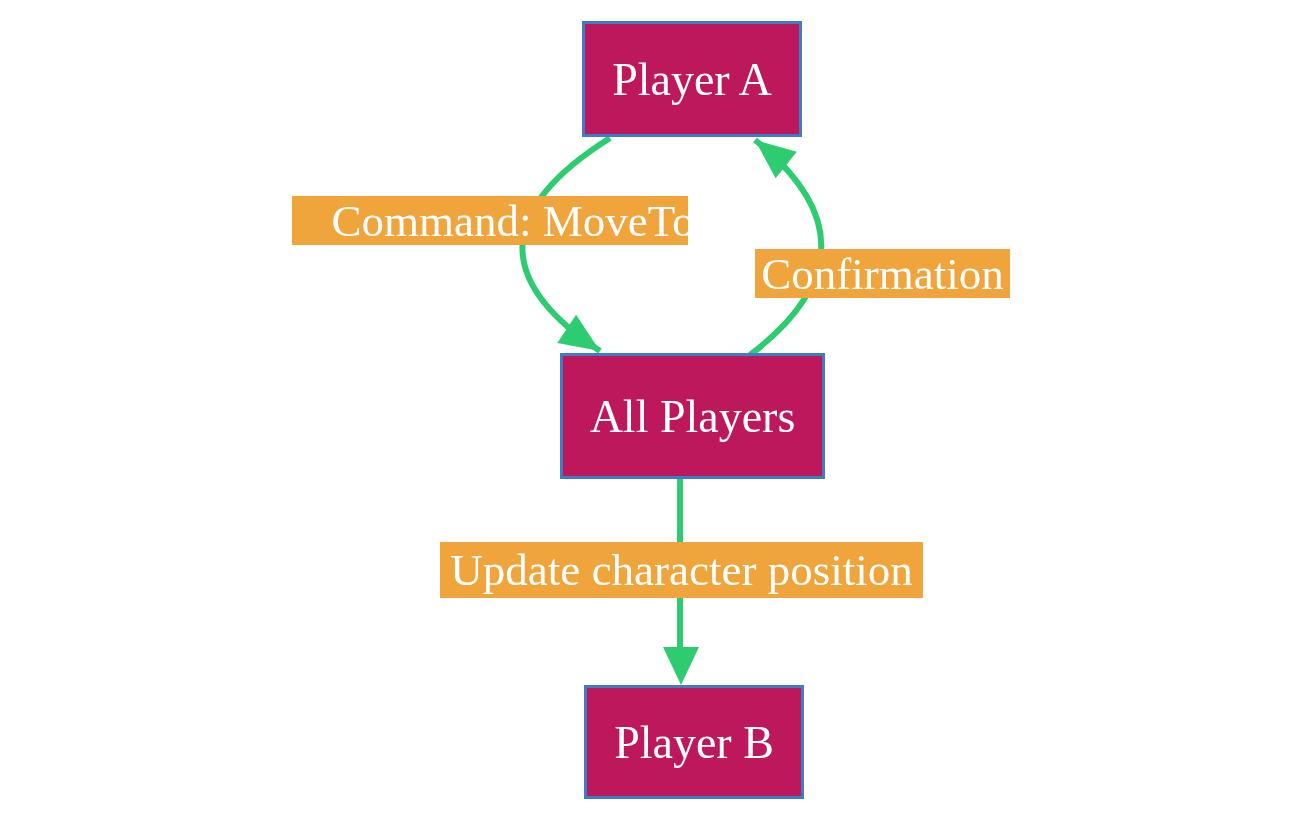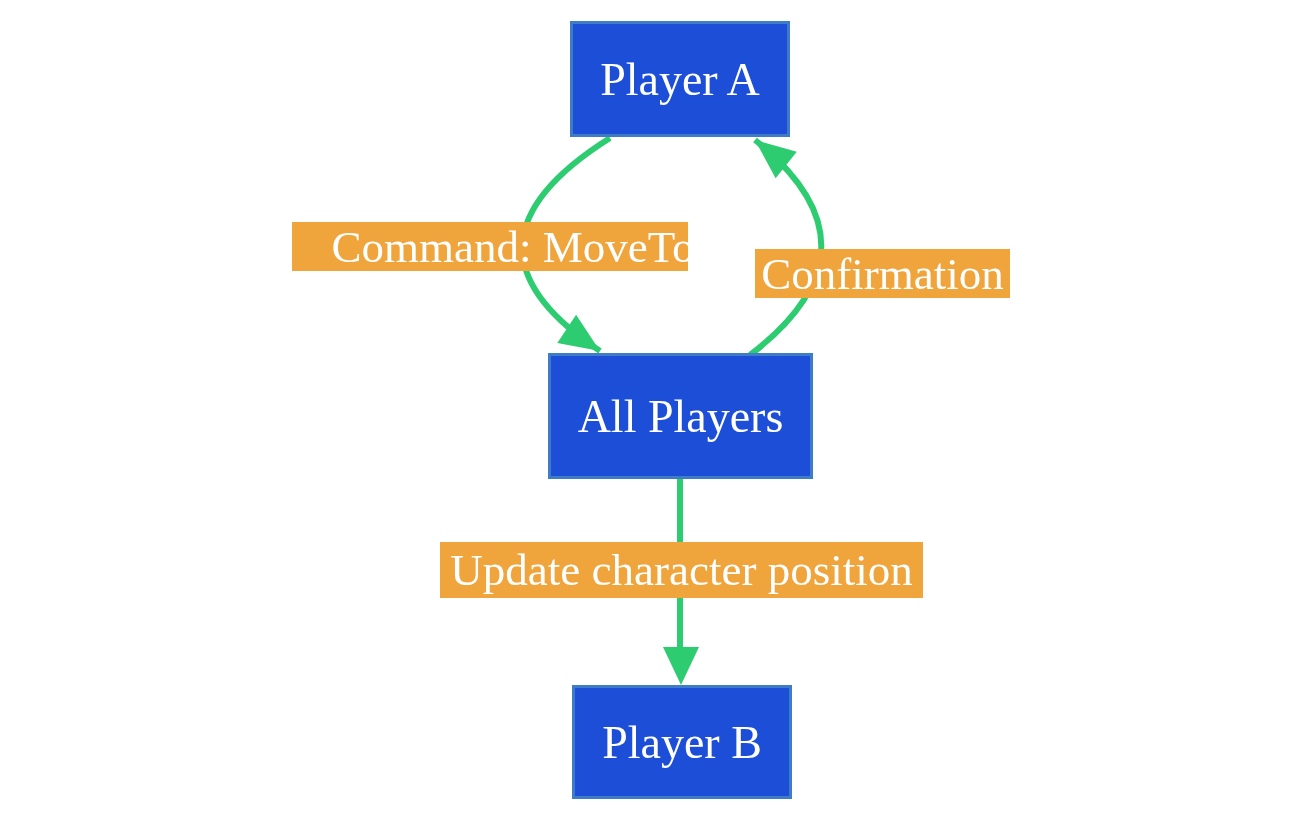--- a/index.html
+++ b/index.html
@@ -20,42 +20,43 @@
     top: 0;
     left: 0;
     width: 1296px;
     height: 823px;
   }
   .node {
     position: absolute;
     display: flex;
     align-items: center;
     justify-content: center;
-    background: #1d4ed8;
+    background: #be185d;
     border: 3px solid #3e7cc7;
     box-sizing: border-box;
     color: #ffffff;
     font-size: 46px;
     white-space: nowrap;
+    margin-left: 12px;
   }
   .node-player-a   { left: 570px; top: 21px;  width: 220px; height: 116px; }
   .node-all-players{ left: 548px; top: 353px; width: 265px; height: 126px; }
   .node-player-b   { left: 572px; top: 685px; width: 220px; height: 114px; }
   .edge-label {
     position: absolute;
     display: flex;
     align-items: center;
     justify-content: center;
     background: #f0a53c;
     color: #ffffff;
     font-size: 45px;
     white-space: nowrap;
     box-sizing: border-box;
   }
-  .label-command      { left: 292px; top: 222px; width: 396px; height: 49px; padding-left: 46px; }
+  .label-command      { left: 292px; top: 196px; width: 396px; height: 49px; padding-left: 46px; }
   .label-confirmation { left: 755px; top: 213px; width: 255px; height: 49px; margin-top: 36px; }
   .label-update       { left: 440px; top: 542px; width: 483px; height: 56px; }
 </style>
 </head>
 <body>
 
 <div class="canvas">
 
   <svg class="edges-layer" viewBox="0 0 1296 823" xmlns="http://www.w3.org/2000/svg">
 

